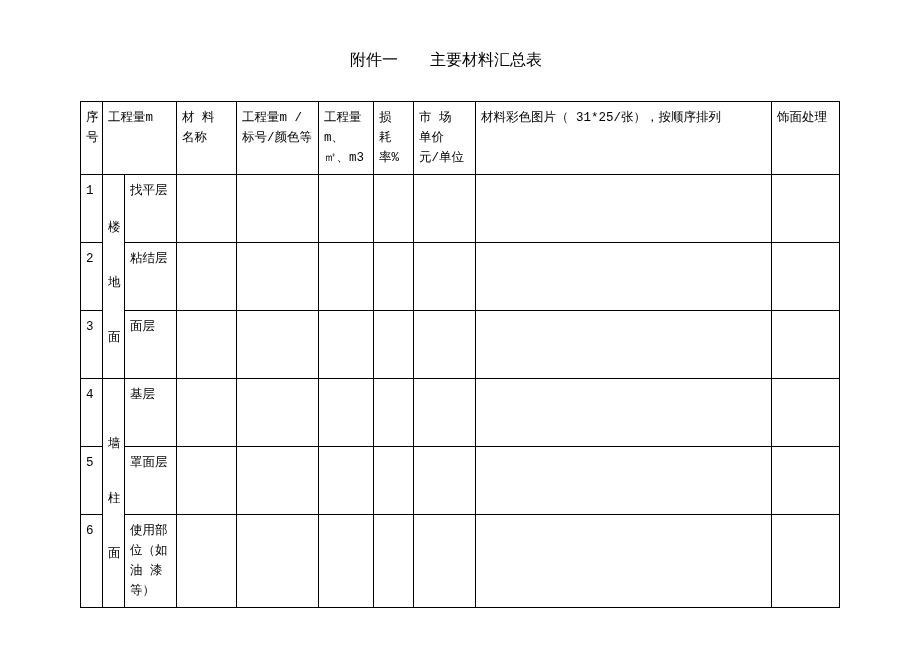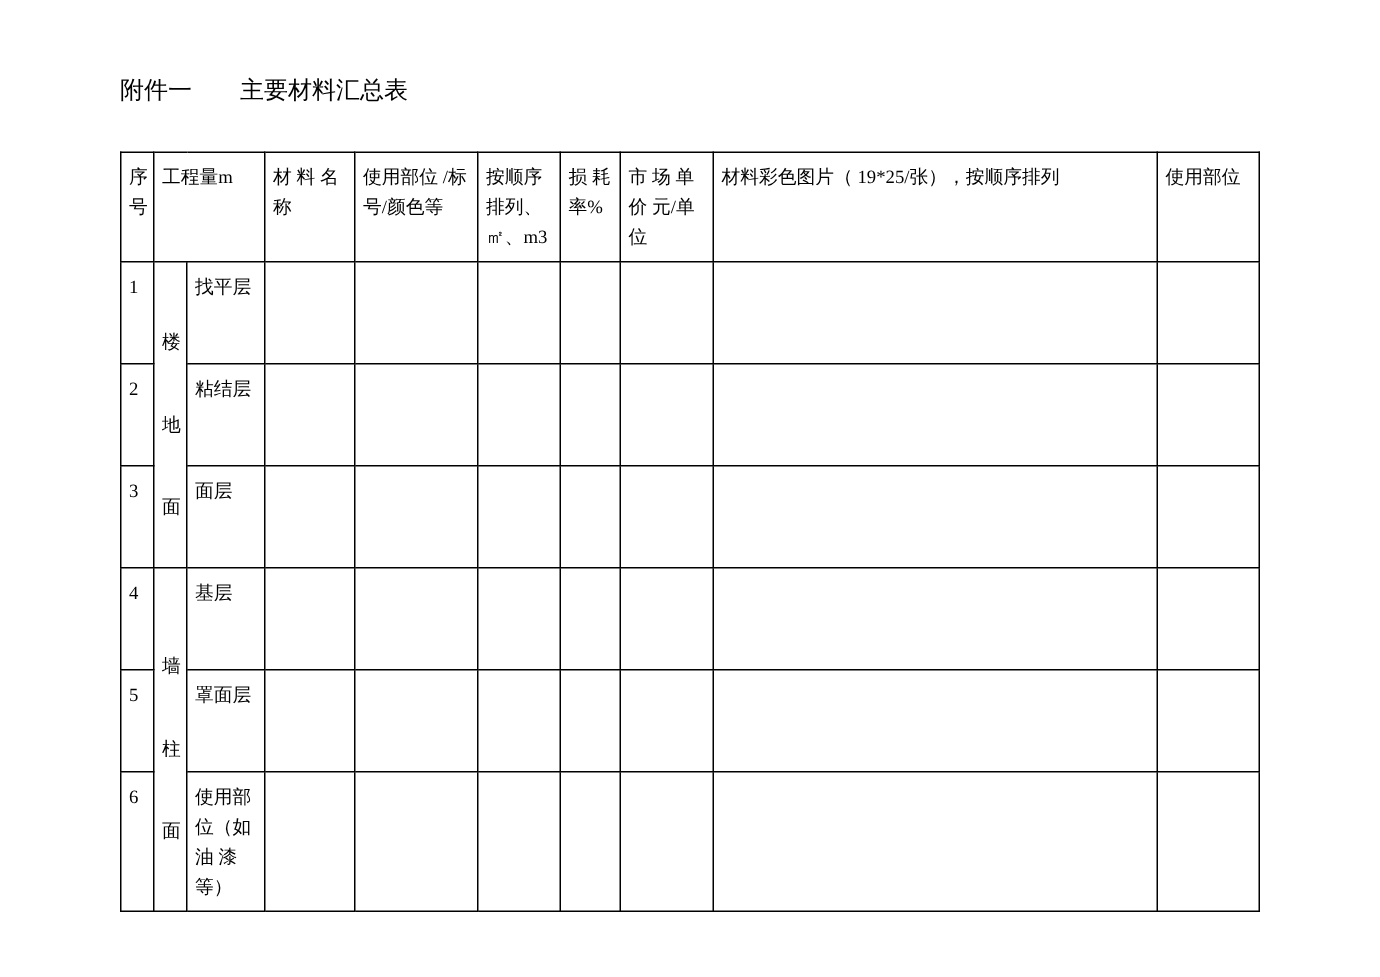--- a/index.html
+++ b/index.html
@@ -10,28 +10,30 @@
     body {
       font-family: "SimSun", "宋体", serif;
       background: #fff;
       padding: 50px 80px;
       font-size: 13px;
       color: #000;
     }
     .title-row {
       margin-bottom: 30px;
       font-size: 16px;
+      text-align: center;
     }
     .title-row span {
       margin-right: 28px;
     }
     table {
       border-collapse: collapse;
       width: 100%;
       table-layout: fixed;
+      font-family: Liberation Mono, monospace;
     }
     th, td {
       border: 1px solid #000;
       padding: 6px 5px;
       vertical-align: top;
       text-align: left;
       font-weight: normal;
       font-size: 12.5px;
       line-height: 1.6;
     }
@@ -80,26 +82,26 @@
     <col class="col-loss">
     <col class="col-price">
     <col class="col-img">
     <col class="col-usage">
   </colgroup>
   <thead>
     <tr>
       <th>序号</th>
       <th colspan="2">工程量m</th>
       <th>材 料 名称</th>
-      <th>使用部位 /标号/颜色等</th>
-      <th>按顺序排列、㎡、m3</th>
+      <th>工程量m /标号/颜色等</th>
+      <th>工程量m、㎡、m3</th>
       <th>损 耗率%</th>
       <th>市 场 单价  元/单位</th>
-      <th>材料彩色图片（  19*25/张），按顺序排列</th>
-      <th>使用部位</th>
+      <th>材料彩色图片（  31*25/张），按顺序排列</th>
+      <th>饰面处理</th>
     </tr>
   </thead>
   <tbody>
     <tr class="data-row">
       <td>1</td>
       <td rowspan="3" class="vertical-text">
         <span>楼<br><br>地<br><br>面</span>
       </td>
       <td>找平层</td>
       <td></td>

